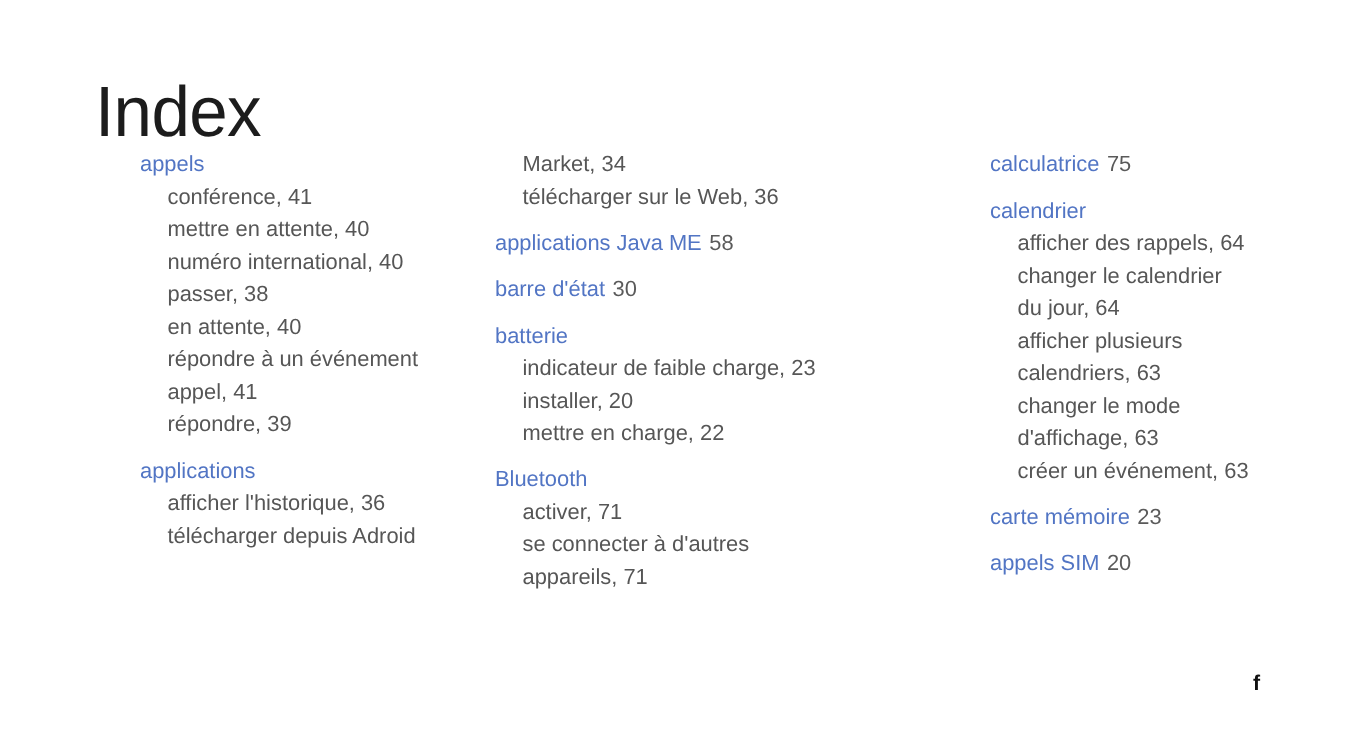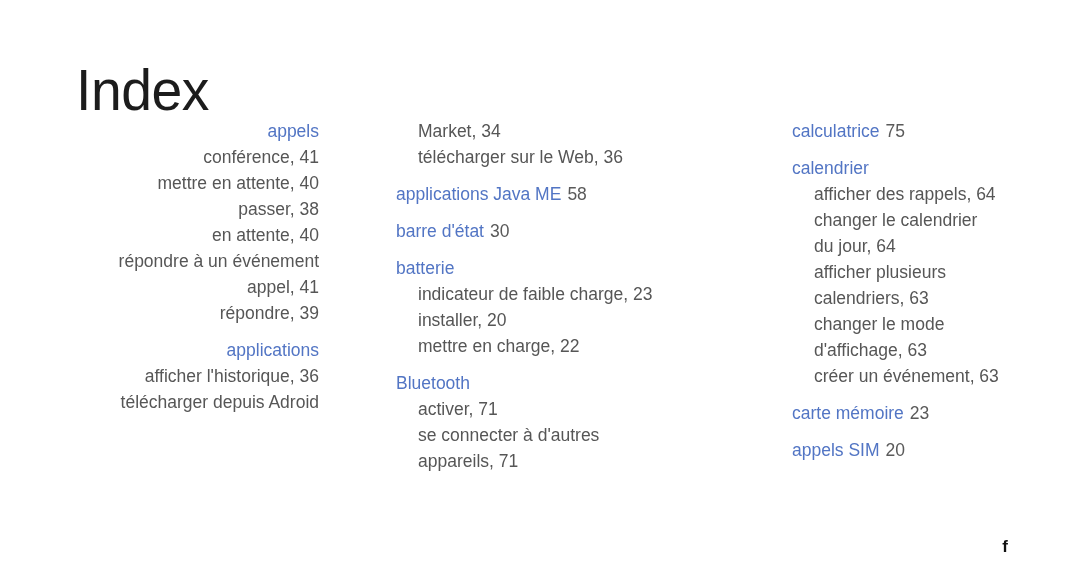--- a/index.html
+++ b/index.html
@@ -40,21 +40,21 @@
     left: 0;
     top: 118px;
     width: 1080px;
     display: flex;
     align-items: flex-start;
   }
 
   .column {
     flex: 0 0 auto;
   }
-  .col-1 { width: 319px; padding-left: 76px; box-sizing: border-box; text-align: right; }
+  .col-1 { width: 319px; padding-left: 112px; box-sizing: border-box; }
   .col-2 { width: 324px; padding-left: 396px; box-sizing: border-box; margin-left: -319px; }
   .col-3 { width: 360px; padding-left: 720px; box-sizing: border-box; margin-left: -324px; }
 
   .entry-group {
     margin-bottom: 11px;
   }
   .entry-group:last-child {
     margin-bottom: 5px;
   }
 
@@ -95,20 +95,21 @@
 <div class="page">
 
   <h1 class="page-title">Index</h1>
 
   <div class="columns">
     <div class="column col-1">
         <div class="entry-group">
           <div class="group-heading"><span>appels</span></div>
           <div class="sub-entry">conférence,  41</div>
           <div class="sub-entry">mettre en attente,  40</div>
+          <div class="sub-entry">numéro international,  40</div>
           <div class="sub-entry">passer,  38</div>
           <div class="sub-entry">en attente,  40</div>
           <div class="sub-entry">répondre à un événement</div>
           <div class="sub-entry">appel,  41</div>
           <div class="sub-entry">répondre,  39</div>
         </div>
         <div class="entry-group">
           <div class="group-heading"><span>applications</span></div>
           <div class="sub-entry">afficher l'historique,  36</div>
           <div class="sub-entry">télécharger depuis Adroid</div>

